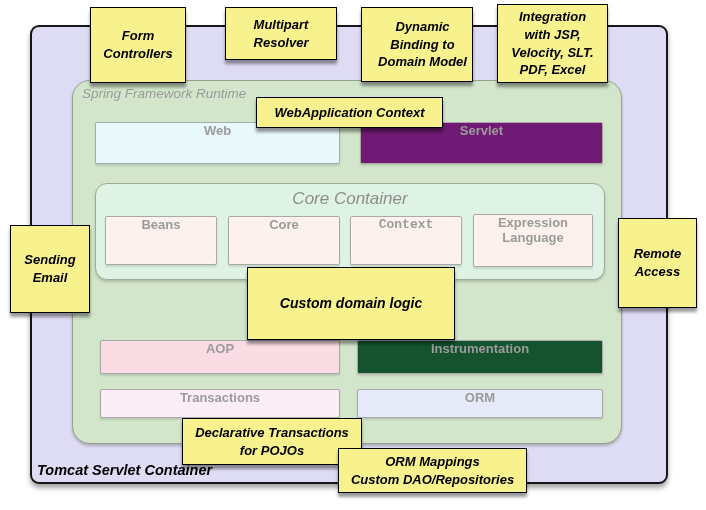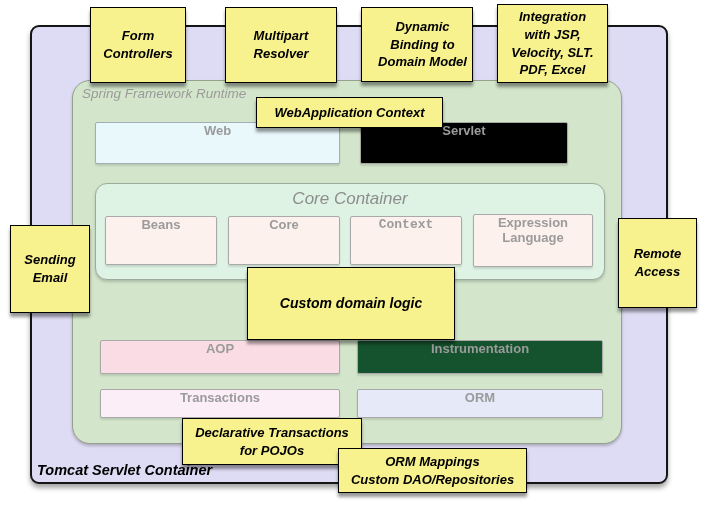--- a/index.html
+++ b/index.html
@@ -48,21 +48,21 @@
     text-align: center;
     font-size: 13px; font-weight: bold; color: #9b9b9b;
     border: 1px solid #a9a9a9;
     border-radius: 2px;
     box-shadow: 0 2px 2px rgba(0,0,0,0.12);
     white-space: pre-line;
     z-index: 3;
   }
 
   #web-box     { left:  95px; top: 122px; width: 245px; height: 42px; background: #e9f8fb; border-color: #a2aeb1; }
-  #servlet-box { left: 360px; top: 122px; width: 208px; height: 42px; background: #000000; border-color: #a8a8a0; }
+  #servlet-box { left: 360px; top: 122px; width: 243px; height: 42px; background: #701a75; border-color: #a8a8a0; }
 
   #core-box {
     left: 95px; top: 183px; width: 510px; height: 97px;
     background: #def3e3;
     border: 1px solid #9cab9c;
     border-radius: 12px;
     box-shadow: 0 2px 3px rgba(0,0,0,0.18);
     z-index: 3;
   }
   #core-title {
@@ -88,21 +88,21 @@
     text-align: center;
     background: #f7f18e;
     border: 1.5px solid #000000;
     box-shadow: 0 4px 3px rgba(0,0,0,0.40);
     font-size: 13px; font-weight: bold; font-style: italic;
     line-height: 1.35; color: #000000;
     white-space: pre-line;
     z-index: 10;
   }
   #note-form        { left:  90px; top:   7px; width: 96px; height: 76px; }
-  #note-multipart   { left: 225px; top:   7px; width: 112px; height: 76px; }
+  #note-multipart   { left: 225px; top:   7px; width: 112px; height: 53px; }
   #note-dynamic     { left: 361px; top:   7px; width: 112px; height: 75px; padding-left: 11px; }
   #note-integration { left: 497px; top:   4px; width: 111px; height: 79px; }
   #note-webapp      { left: 256px; top:  97px; width: 187px; height: 31px; }
   #note-email       { left:  10px; top: 225px; width:  80px; height: 88px; }
   #note-remote      { left: 618px; top: 218px; width:  79px; height: 90px; }
   #note-custom      { left: 247px; top: 267px; width: 208px; height: 73px; font-size: 14px; }
   #note-declarative { left: 182px; top: 418px; width: 180px; height: 47px; }
   #note-ormmap      { left: 338px; top: 448px; width: 189px; height: 45px; }
 </style>
 </head>

